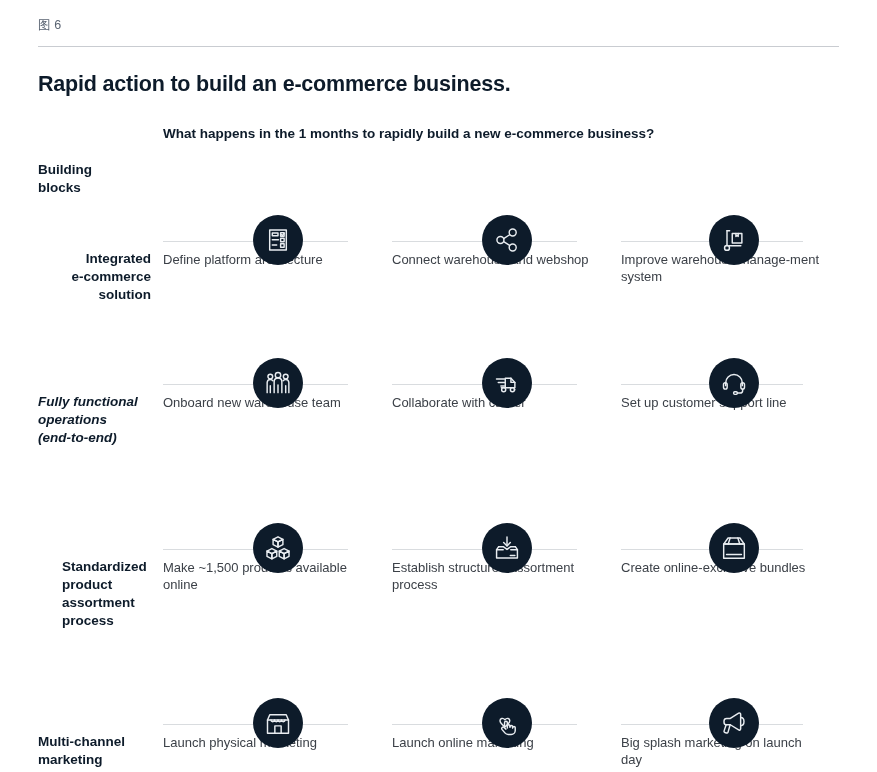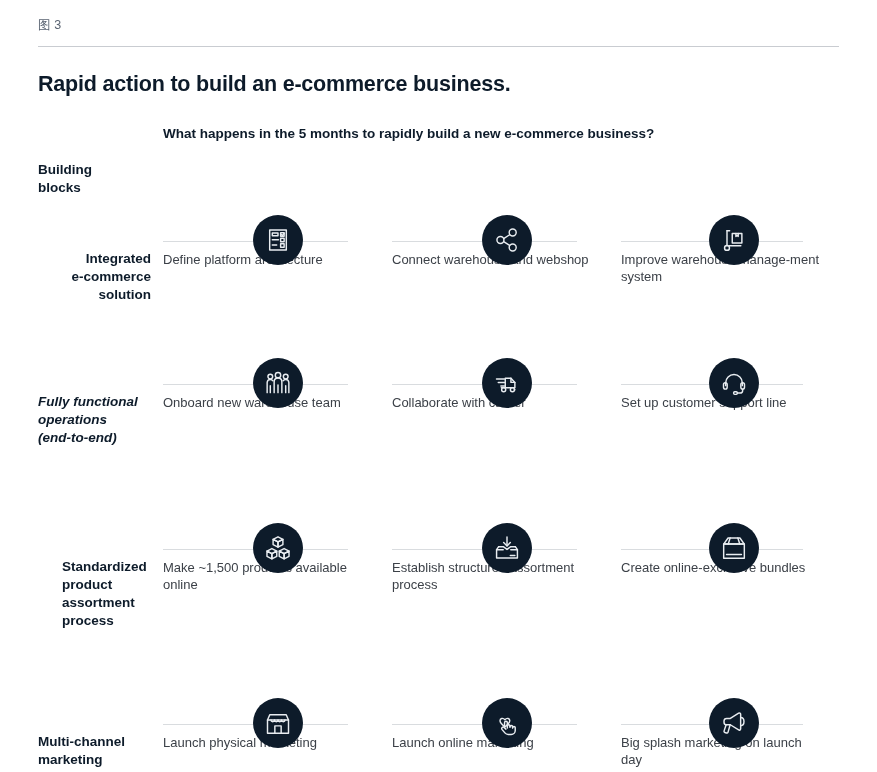--- a/index.html
+++ b/index.html
@@ -124,28 +124,28 @@
   }
 
   
   .band { height: 0; }
 </style>
 </head>
 <body>
 
 <div class="page">
 
-  <div class="fig-label">图 3</div>
+  <div class="fig-label">图 6</div>
   <hr class="top-rule">
 
   <div class="title">Rapid action to build an e-commerce business.</div>
 
   <div class="grid" id="grid">
       <div class="col-head-blocks">Building<br>blocks</div>
-      <div class="col-head-question">What happens in the 5 months to rapidly build a new e-commerce business?</div>
+      <div class="col-head-question">What happens in the 1 months to rapidly build a new e-commerce business?</div>
       <div class="band" style="grid-column: 1 / span 4; height: 44px;"></div>
       <div class="row-label" style="padding-top: 9px; text-align: right;">Integrated<br>e-commerce<br>solution</div>
       <div class="cell" style="min-height: 96px;">
         <div class="cell-rule"></div>
         <div class="icon-wrap">
           <div class="icon-circle">
             <svg viewBox="0 0 32 32">
               <rect x="6.5" y="4.5" width="19" height="23"></rect>
               <rect x="9.5" y="8" width="6.5" height="3.2"></rect>
               <rect x="19" y="7.6" width="4" height="4"></rect>

